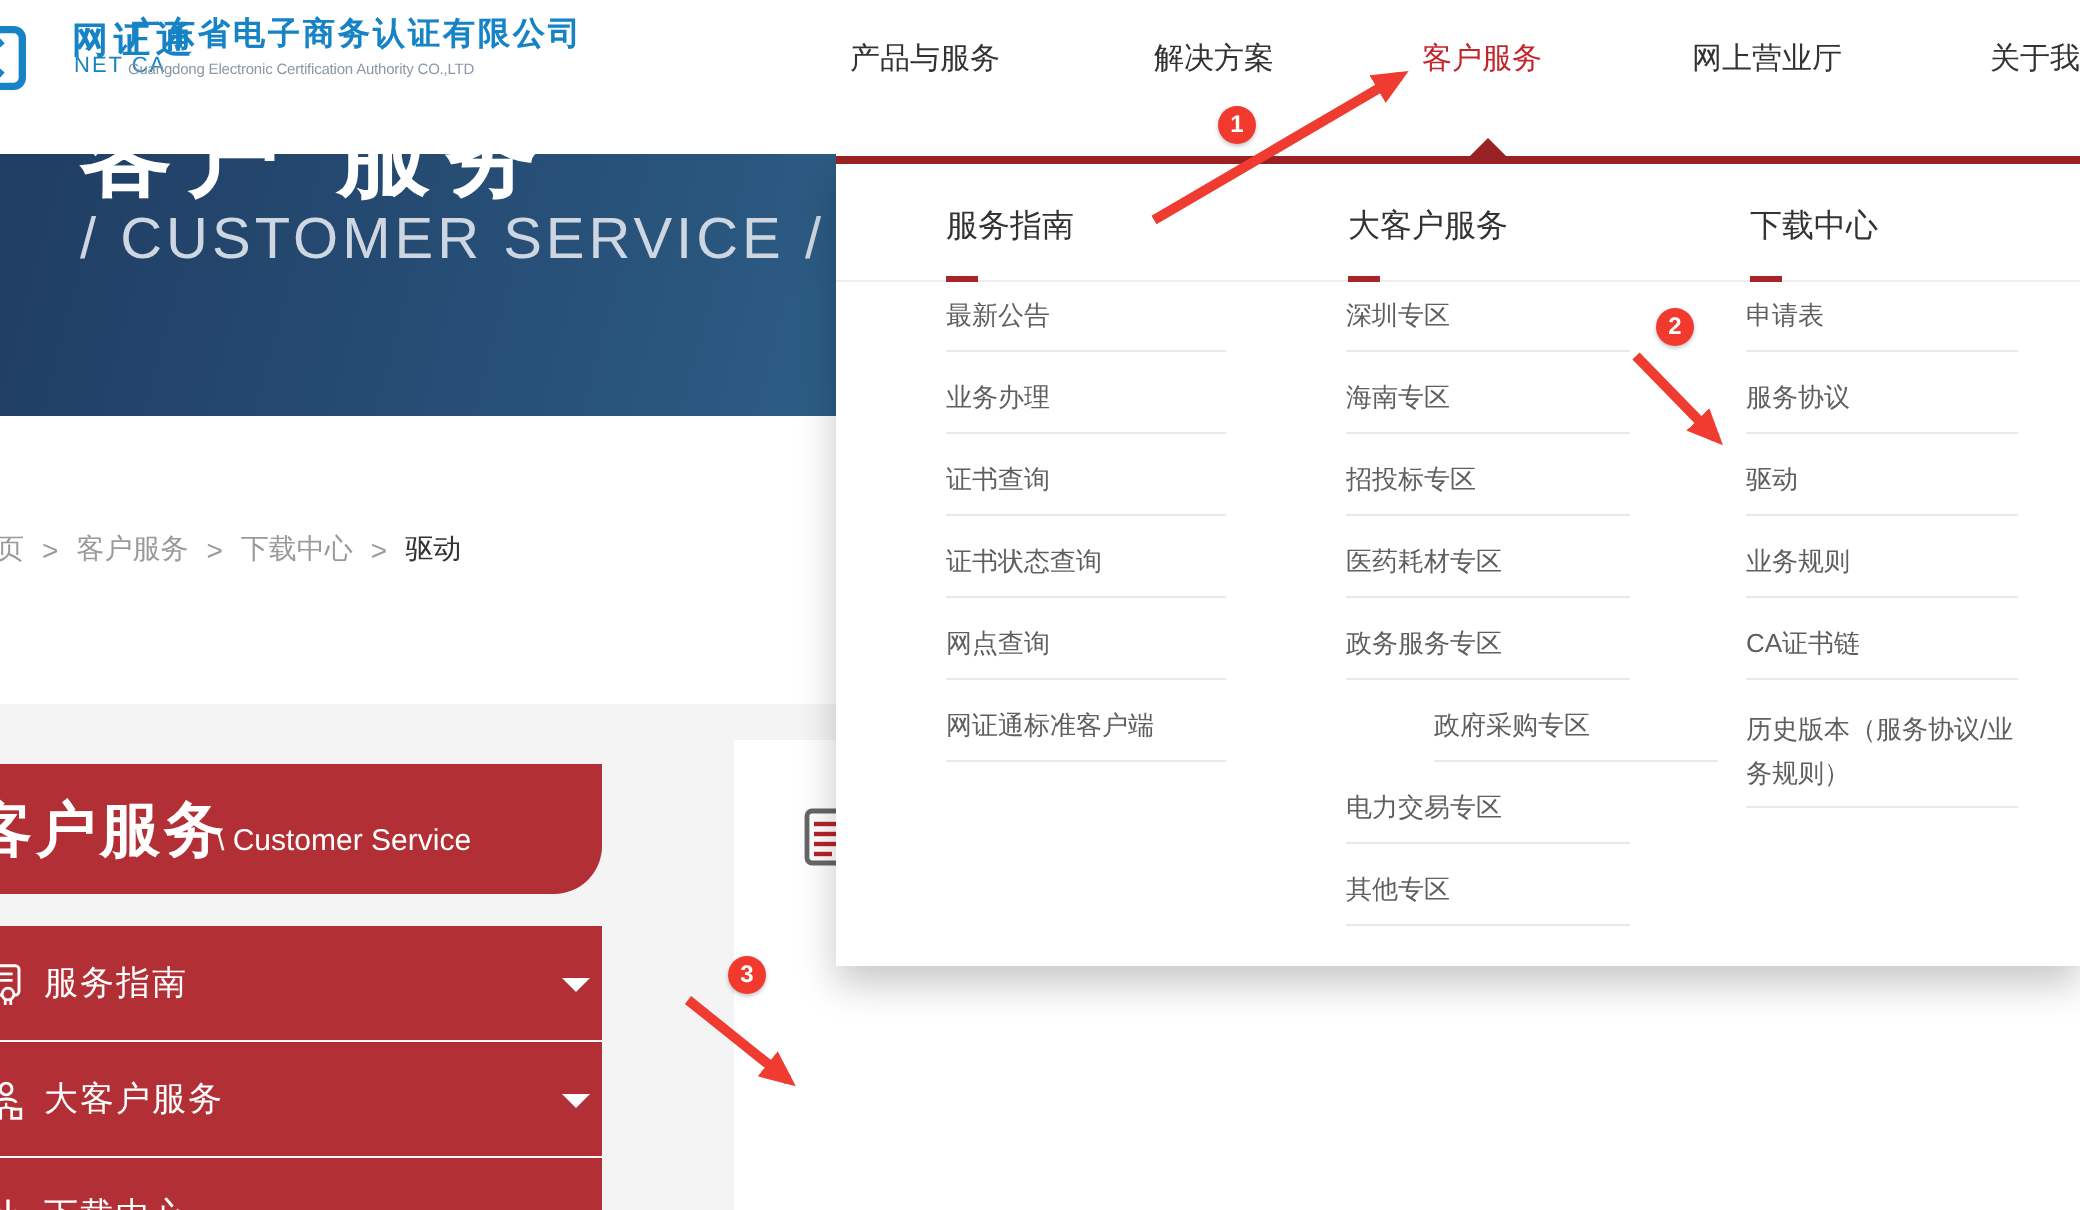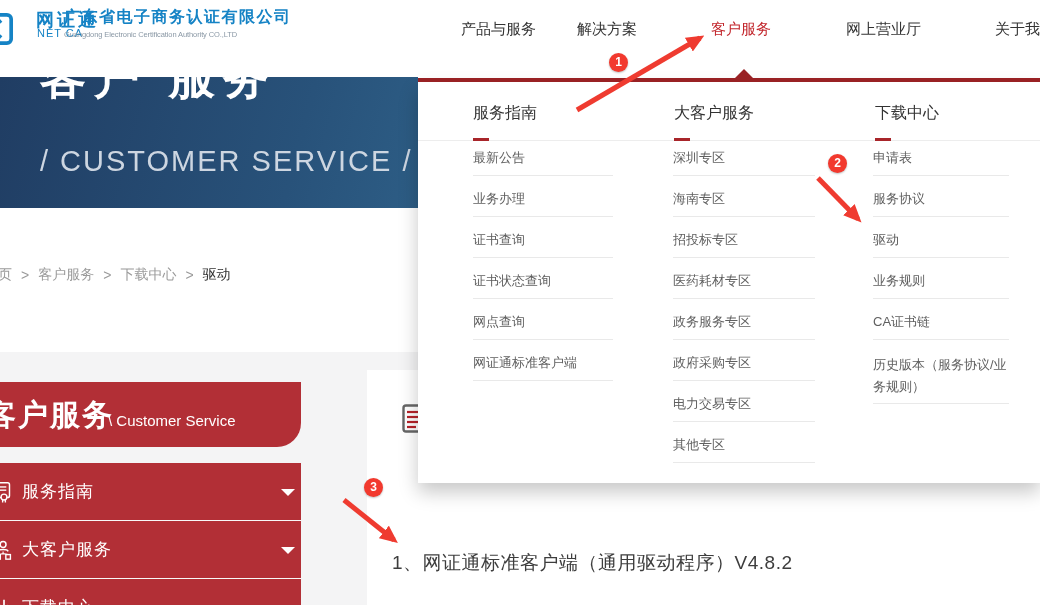--- a/index.html
+++ b/index.html
@@ -12,21 +12,21 @@
   .logo-cn{left:36px;top:8px;font-size:18px;font-weight:bold;color:#1583c5;letter-spacing:3px;}
   .logo-en{left:37px;top:27px;font-size:11px;font-weight:normal;color:#1583c5;letter-spacing:1px;}
   .company-cn{left:64px;top:7px;font-size:16px;font-weight:bold;color:#1583c5;letter-spacing:1.5px;font-family:"Liberation Serif",serif;}
   .company-en{left:64px;top:30px;font-size:7.5px;color:#8a98a5;letter-spacing:-0.1px;}
   .nav-item{top:20px;font-size:15px;color:#333;cursor:pointer;white-space:nowrap;}
   .nav-item.active{color:#c2262c;}
   
   .hero{left:0;top:77px;width:418px;height:131px;overflow:hidden;z-index:1;
         background:linear-gradient(105deg,#203d63 0%,#28527a 70%,#2d5d85 100%);text-decoration:underline;}
   .hero-title{position:absolute;left:40px;top:-30px;font-size:46px;font-weight:bold;color:#fff;letter-spacing:8px;white-space:nowrap;}
-  .hero-sub{position:absolute;left:40px;top:27px;font-size:29px;font-weight:300;color:#cdd6e1;letter-spacing:2px;white-space:nowrap;margin-top:41px;}
+  .hero-sub{position:absolute;left:40px;top:27px;font-size:29px;font-weight:300;color:#cdd6e1;letter-spacing:2px;white-space:nowrap;}
   
   .breadcrumb{left:-16px;top:266px;display:flex;align-items:center;font-size:14px;color:#9a9a9a;z-index:1;white-space:nowrap;}
   .breadcrumb span{margin-right:9px;}
   .crumb{cursor:pointer;}
   .crumb.current{color:#333;}
   
   .content-bg{left:0;top:352px;width:1040px;height:253px;background:#f4f4f5;z-index:1;}
   .main-panel{left:367px;top:370px;width:673px;height:235px;background:#fff;z-index:2;}
   .doc-icon{position:absolute;left:35px;top:34px;width:24px;height:29px;}
   .download-line{position:absolute;left:25px;top:180px;font-size:19px;color:#3d3d3d;letter-spacing:0.5px;white-space:nowrap;cursor:pointer;}
@@ -65,21 +65,21 @@
 <div class="abs header">
   <svg class="abs logo-mark" viewBox="0 0 24 24">
     <rect x="2" y="2" width="20" height="20" rx="3" fill="none" stroke="#1583c5" stroke-width="2.6"></rect>
     <path d="M15 6 L8 12 L15 18" fill="none" stroke="#1583c5" stroke-width="2.4"></path>
   </svg>
   <div class="abs logo-cn">网证通</div>
   <div class="abs logo-en">NET CA</div>
   <div class="abs company-cn">广东省电子商务认证有限公司</div>
   <div class="abs company-en">Guangdong Electronic Certification Authority CO.,LTD</div>
 
-  <div class="abs nav-item" style="left:425px;margin-left:36px;">产品与服务</div>
+  <div class="abs nav-item" style="left:425px;">产品与服务</div>
   <div class="abs nav-item" style="left:577px;">解决方案</div>
   <div class="abs nav-item active" style="left:711px;">客户服务</div>
   <div class="abs nav-item" style="left:846px;">网上营业厅</div>
   <div class="abs nav-item" style="left:995px;">关于我们</div>
 </div>
 
 <div class="abs hero">
   <div class="hero-title">客户 服务</div>
   <div class="hero-sub">/ CUSTOMER SERVICE /</div>
 </div>
@@ -97,21 +97,20 @@
 <div class="abs content-bg"></div>
 
 <div class="abs main-panel">
   <svg class="doc-icon" viewBox="0 0 24 29">
     <rect x="1.5" y="1.5" width="21" height="26" rx="2.5" fill="#fff" stroke="#666" stroke-width="2.4"></rect>
     <line x1="5" y1="8" x2="19" y2="8" stroke="#b5232a" stroke-width="2.2"></line>
     <line x1="5" y1="13" x2="19" y2="13" stroke="#b5232a" stroke-width="2.2"></line>
     <line x1="5" y1="18" x2="19" y2="18" stroke="#b5232a" stroke-width="2.2"></line>
     <line x1="5" y1="23" x2="14" y2="23" stroke="#b5232a" stroke-width="2.2"></line>
   </svg>
-  <div class="download-line">1、网证通标准客户端（通用驱动程序）V4.8.2</div>
 </div>
 
 <div class="abs side-head">
   <div class="side-head-title">客户服务</div>
   <div class="side-head-sub">\ Customer Service</div>
 </div>
 
 <div class="abs side-item" style="left:0;top:463px;">
   <svg class="side-icon" viewBox="0 0 24 24">
     <rect x="3" y="2" width="15" height="16" rx="2" fill="none" stroke="#fff" stroke-width="1.6"></rect>
@@ -164,21 +163,21 @@
 <div class="abs mm-item c1" style="top:231px;">证书查询</div>
 <div class="abs mm-item c1" style="top:272px;">证书状态查询</div>
 <div class="abs mm-item c1" style="top:313px;">网点查询</div>
 <div class="abs mm-item c1" style="top:354px;">网证通标准客户端</div>
 
 <div class="abs mm-item c2" style="top:149px;">深圳专区</div>
 <div class="abs mm-item c2" style="top:190px;">海南专区</div>
 <div class="abs mm-item c2" style="top:231px;">招投标专区</div>
 <div class="abs mm-item c2" style="top:272px;">医药耗材专区</div>
 <div class="abs mm-item c2" style="top:313px;">政务服务专区</div>
-<div class="abs mm-item c2" style="top:354px;">政府采购专区</div>
+<div class="abs mm-item c2" style="top:354px;margin-left:44px;">政府采购专区</div>
 <div class="abs mm-item c2" style="top:395px;">电力交易专区</div>
 <div class="abs mm-item c2" style="top:436px;">其他专区</div>
 
 <div class="abs mm-item c3" style="top:149px;">申请表</div>
 <div class="abs mm-item c3" style="top:190px;">服务协议</div>
 <div class="abs mm-item c3" style="top:231px;">驱动</div>
 <div class="abs mm-item c3" style="top:272px;">业务规则</div>
 <div class="abs mm-item c3" style="top:313px;">CA证书链</div>
 <div class="abs mm-item c3 wrap2" style="top:354px;">历史版本（服务协议/业务规则）</div>
 

